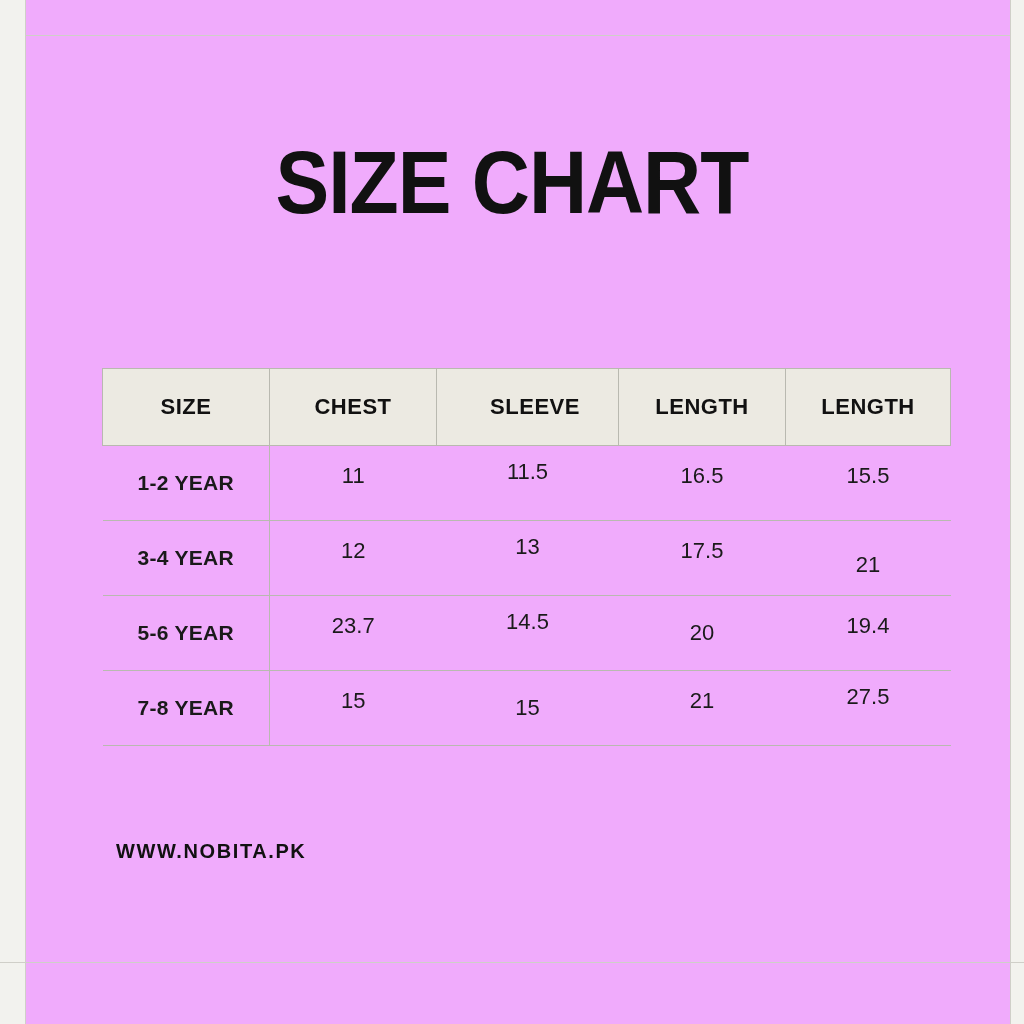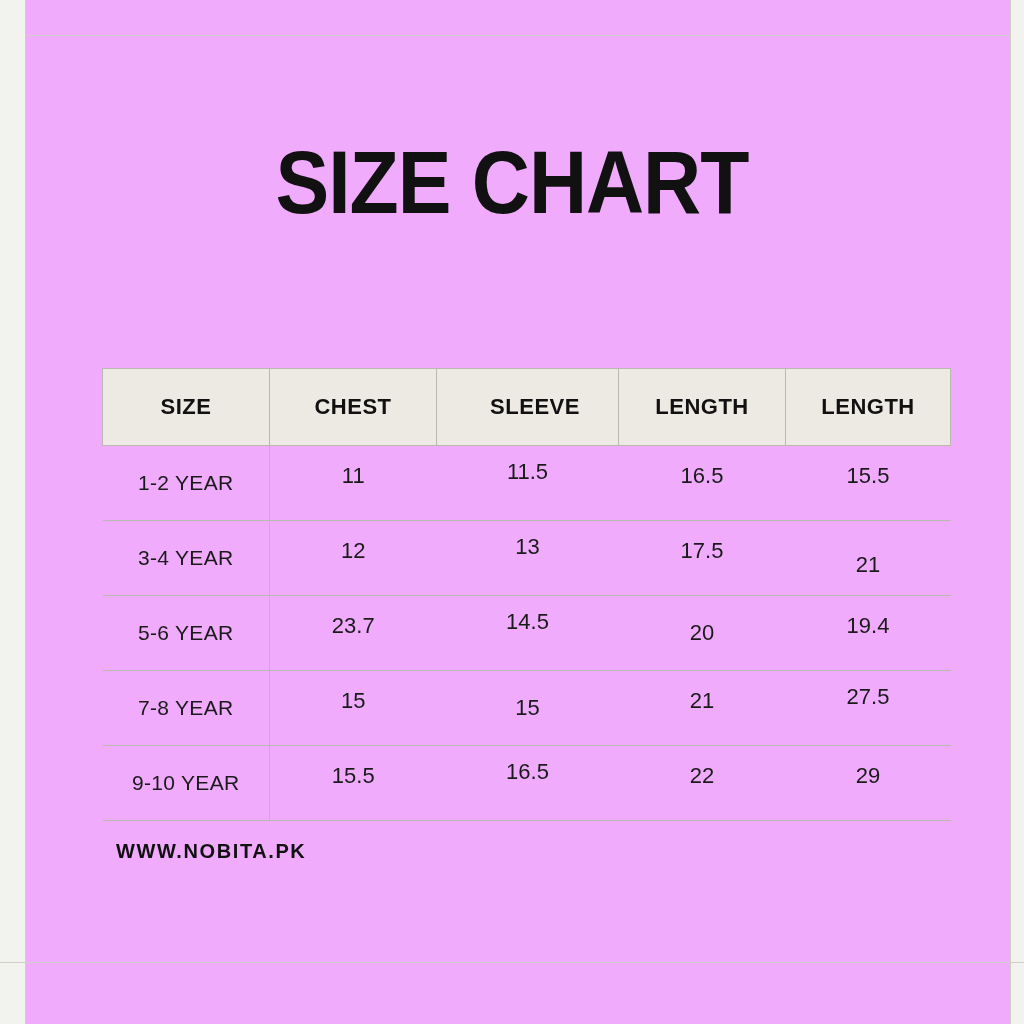--- a/index.html
+++ b/index.html
@@ -112,21 +112,21 @@
   table.size-table tbody td {
     height: 72px;
     font-size: 22px;
     color: #1a1a1a;
     text-align: center;
     vertical-align: middle;
     border-bottom: 1px solid #b9b9b0;
     position: relative;
   }
   table.size-table tbody td.label {
-    font-weight: normal;
+    font-weight: bold;
     font-size: 21px;
     letter-spacing: 0.3px;
     border-right: 1px solid #b9b9b0;
   }
   
   .j-up { position: relative; top: -7px; }
   .j-dn { position: relative; top: 7px; }
   .j-0  { position: relative; top: 0px; }
   .j-up2 { position: relative; top: -11px; margin-top: 44px; }
 
@@ -187,26 +187,19 @@
           <td><span class="j-0">20</span></td>
           <td><span class="j-up">19.4</span></td>
         </tr>
         <tr>
           <td class="label"><span class="j-0">7-8 YEAR</span></td>
           <td><span class="j-up">15</span></td>
           <td><span class="j-0">15</span></td>
           <td><span class="j-up">21</span></td>
           <td><span class="j-up2">27.5</span></td>
         </tr>
-        <tr>
-          <td class="label"><span class="j-0">9-10 YEAR</span></td>
-          <td><span class="j-up">15.5</span></td>
-          <td><span class="j-up2">16.5</span></td>
-          <td><span class="j-up">22</span></td>
-          <td><span class="j-up">29</span></td>
-        </tr>
       </tbody>
     </table>
   </div>
 
   <div class="site-url">WWW.NOBITA.PK</div>
 
 </div>
 
 </body></html>

